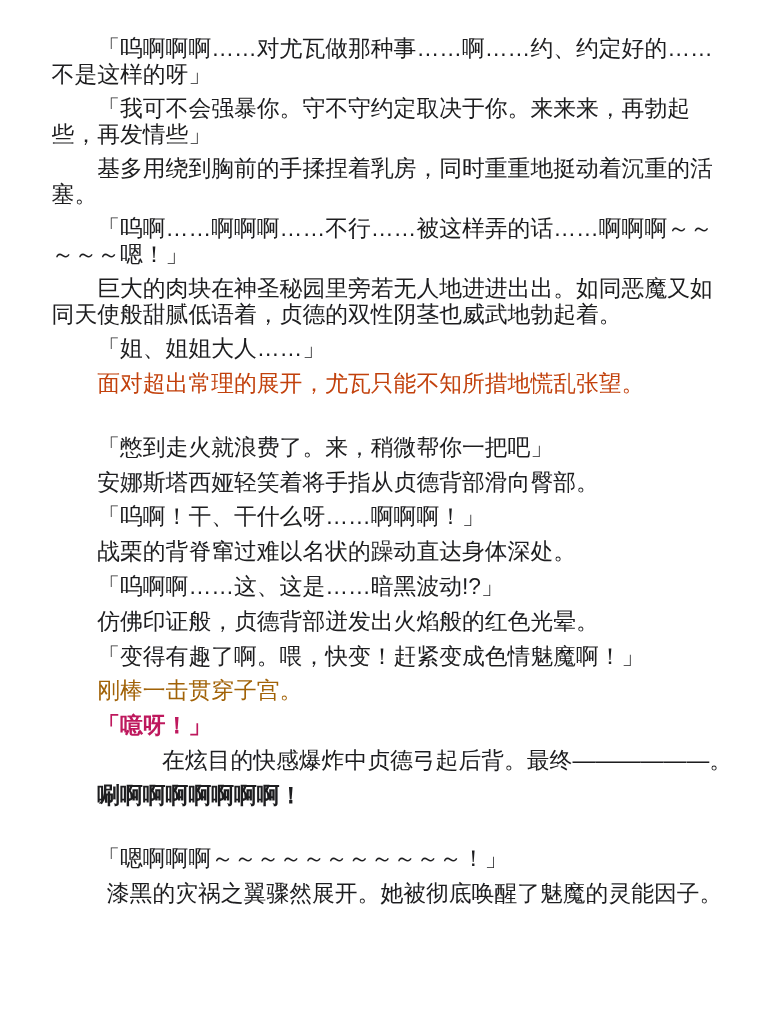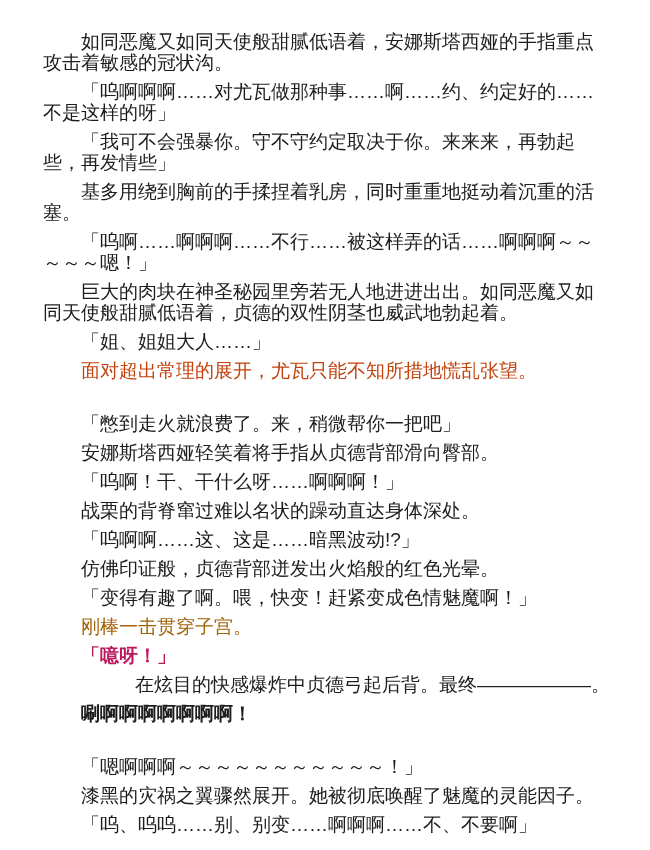--- a/index.html
+++ b/index.html
@@ -30,35 +30,33 @@
     overflow-wrap: anywhere;
   }
   .para.bold {
     font-weight: bold;
   }
 </style>
 </head>
 <body>
 
 <div class="text-page" style="background: rgb(255, 255, 255);">
-    <p class="para" style="color: rgb(29, 29, 31);">如同恶魔又如同天使般甜腻低语着，安娜斯塔西娅的手指重点攻击着敏感的冠状沟。</p>
     <p class="para" style="color: rgb(29, 29, 31);">「呜啊啊啊……对尤瓦做那种事……啊……约、约定好的……不是这样的呀」</p>
     <p class="para" style="color: rgb(29, 29, 31);">「我可不会强暴你。守不守约定取决于你。来来来，再勃起些，再发情些」</p>
     <p class="para" style="color: rgb(29, 29, 31);">基多用绕到胸前的手揉捏着乳房，同时重重地挺动着沉重的活塞。</p>
     <p class="para" style="color: rgb(29, 29, 31);">「呜啊……啊啊啊……不行……被这样弄的话……啊啊啊～～～～～嗯！」</p>
     <p class="para" style="color: rgb(29, 29, 31);">巨大的肉块在神圣秘园里旁若无人地进进出出。如同恶魔又如同天使般甜腻低语着，贞德的双性阴茎也威武地勃起着。</p>
     <p class="para" style="color: rgb(29, 29, 31);">「姐、姐姐大人……」</p>
     <p class="para" style="color: #c2410c;">面对超出常理的展开，尤瓦只能不知所措地慌乱张望。</p>
     <p class="para" style="color: rgb(29, 29, 31); margin-top: 32px;">「憋到走火就浪费了。来，稍微帮你一把吧」</p>
     <p class="para" style="color: rgb(29, 29, 31);">安娜斯塔西娅轻笑着将手指从贞德背部滑向臀部。</p>
     <p class="para" style="color: rgb(29, 29, 31);">「呜啊！干、干什么呀……啊啊啊！」</p>
     <p class="para" style="color: rgb(29, 29, 31);">战栗的背脊窜过难以名状的躁动直达身体深处。</p>
     <p class="para" style="color: rgb(29, 29, 31);">「呜啊啊……这、这是……暗黑波动!?」</p>
     <p class="para" style="color: rgb(29, 29, 31);">仿佛印证般，贞德背部迸发出火焰般的红色光晕。</p>
     <p class="para" style="color: rgb(29, 29, 31);">「变得有趣了啊。喂，快变！赶紧变成色情魅魔啊！」</p>
     <p class="para" style="color: #a16207;">刚棒一击贯穿子宫。</p>
     <p class="para" style="color: #be185d; font-weight: bold;">「噫呀！」</p>
     <p class="para" style="color: rgb(29, 29, 31); text-align: right;">在炫目的快感爆炸中贞德弓起后背。最终——————。</p>
     <p class="para bold" style="color: rgb(29, 29, 31);">唰啊啊啊啊啊啊啊！</p>
     <p class="para" style="color: rgb(29, 29, 31); margin-top: 32px;">「嗯啊啊啊～～～～～～～～～～～！」</p>
-    <p class="para" style="color: rgb(29, 29, 31);">漆黑的灾祸之翼骤然展开。她被彻底唤醒了魅魔的灵能因子。</p>
-    <p class="para" style="color: rgb(29, 29, 31);">「呜、呜呜……别、别变……啊啊啊……不、不要啊」</p>
+    <p class="para" style="color: rgb(29, 29, 31); text-align: center;">漆黑的灾祸之翼骤然展开。她被彻底唤醒了魅魔的灵能因子。</p>
   </div>
 
 </body></html>

